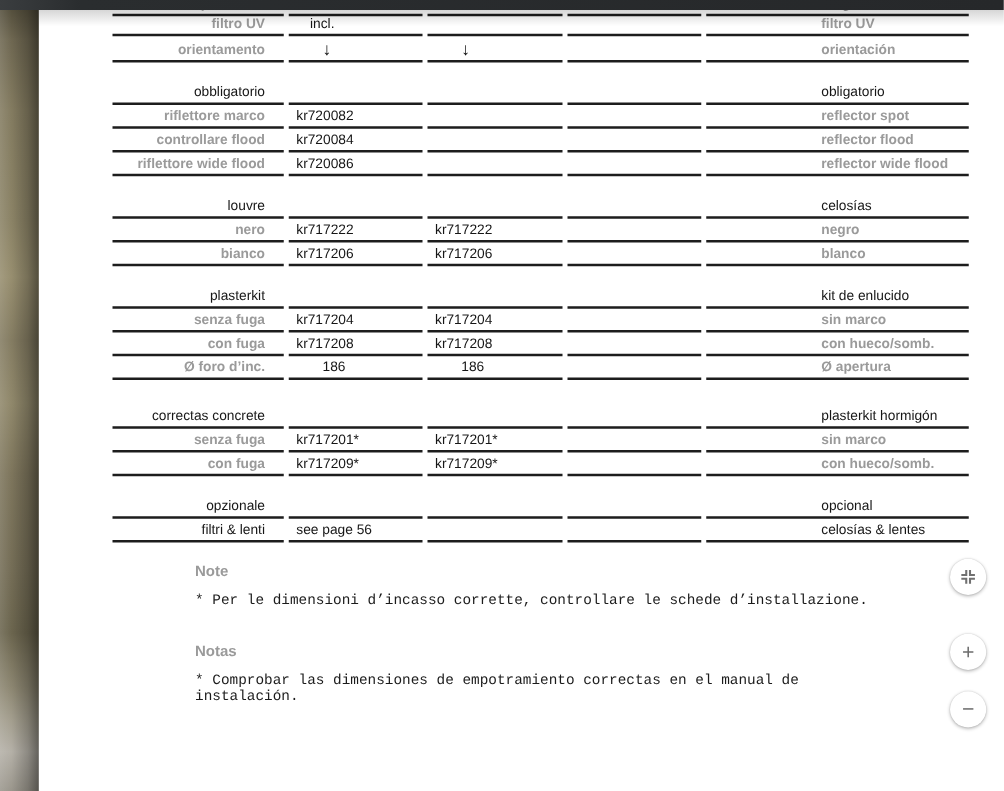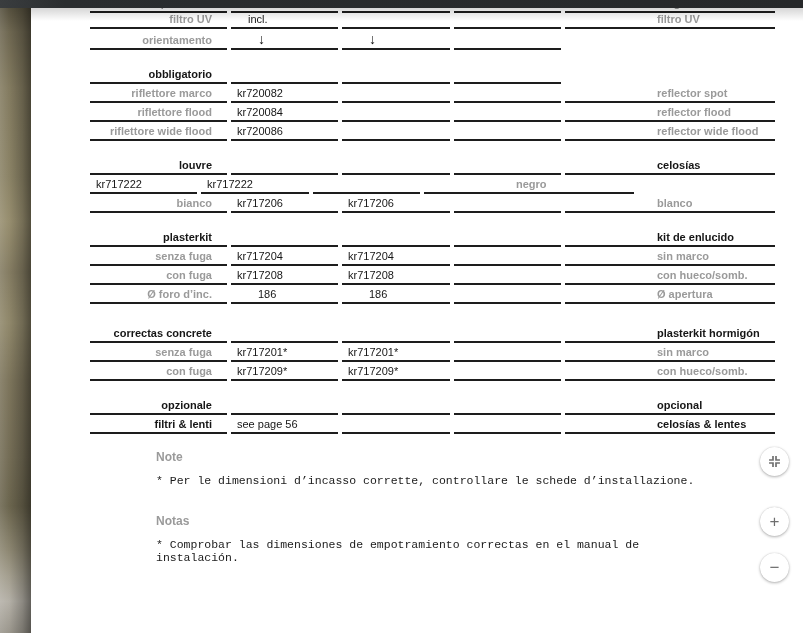--- a/index.html
+++ b/index.html
@@ -26,40 +26,40 @@
     z-index:6;
   }
   .top-shadow {
     position:absolute; left:31px; top:8px; right:0; height:13px;
     background:linear-gradient(180deg, rgba(0,0,0,.16), rgba(0,0,0,0));
     z-index:5; pointer-events:none;
   }
 
   .table-wrap { position:absolute; left:90px; top:-8px; width:685px; z-index:1; }
 
-  .trow { display:flex; height:19px; }
+  .trow { display:flex; height:19px;justify-content:center; }
   .h21 { height:21px; } .h16 { height:16px; }
   .sec { margin-top:15px; } .sec-lg { margin-top:20px; }
 
   .c {
     border-bottom:2px solid #1d1d1d;
     margin-right:4px;
     display:flex; align-items:flex-end;
     padding-bottom:2px;
     font-size:11px; line-height:12px;
     overflow:visible; white-space:nowrap;
   }
   .cit { width:137px; justify-content:flex-end; padding-right:15px; text-align:right; }
   .ca  { width:107px; padding-left:6px; }
   .cb  { width:108px; padding-left:6px; }
   .cx  { width:107px; }
   .ces { width:210px; margin-right:0; padding-left:92px; }
 
   .gray { color:#9a9a9a; font-weight:bold; }
-  .hdr  { color:#161616; font-weight:bold; }
+  .hdr  { color:#161616; font-weight:normal; }
   .code { color:#161616; }
   .kr   { font-weight:normal; }
   .off11 { padding-left:11px; }
   .off21 { padding-left:21px; }
   .arrow { font-weight:bold; font-size:14px; line-height:13px; color:#111; }
 
   .notes { margin-left:66px; margin-top:16px; width:560px; }
   .note-title { font-size:12px; font-weight:bold; color:#9a9a9a; }
   .note-body  { font-size:11.5px; color:#1b1b1b; margin-top:10px;font-family:Liberation Mono, monospace; }
   .note-block + .note-block { margin-top:27px; }
@@ -106,40 +106,42 @@
   </div>
   <div class="trow h21">
     <div class="c cit gray">orientamento</div>
     <div class="c ca">
         <span class="off21 arrow">↓</span>
       </div>
     <div class="c cb">
         <span class="off21 arrow">↓</span>
       </div>
     <div class="c cx"></div>
+    <div class="c ces gray">orientación</div>
   </div>
 
   <div class="trow sec">
     <div class="c cit hdr">obbligatorio</div>
     <div class="c ca"></div>
     <div class="c cb"></div>
     <div class="c cx"></div>
+    <div class="c ces hdr">obligatorio</div>
   </div>
   <div class="trow">
     <div class="c cit gray">riflettore marco</div>
     <div class="c ca code">
         <span class="kr">kr</span>
         <span>720082</span>
       </div>
     <div class="c cb"></div>
     <div class="c cx"></div>
     <div class="c ces gray">reflector spot</div>
   </div>
   <div class="trow">
-    <div class="c cit gray">riflettore flood</div>
+    <div class="c cit gray">controllare flood</div>
     <div class="c ca code">
         <span class="kr">kr</span>
         <span>720084</span>
       </div>
     <div class="c cb"></div>
     <div class="c cx"></div>
     <div class="c ces gray">reflector flood</div>
   </div>
   <div class="trow">
     <div class="c cit gray">riflettore wide flood</div>
@@ -153,20 +155,21 @@
   </div>
 
   <div class="trow sec">
     <div class="c cit hdr">louvre</div>
     <div class="c ca"></div>
     <div class="c cb"></div>
     <div class="c cx"></div>
     <div class="c ces hdr">celosías</div>
   </div>
   <div class="trow">
+    <div class="c cit gray">nero</div>
     <div class="c ca code">
         <span class="kr">kr</span>
         <span>717222</span>
       </div>
     <div class="c cb code">
         <span class="kr">kr</span>
         <span>717222</span>
       </div>
     <div class="c cx"></div>
     <div class="c ces gray">negro</div>

